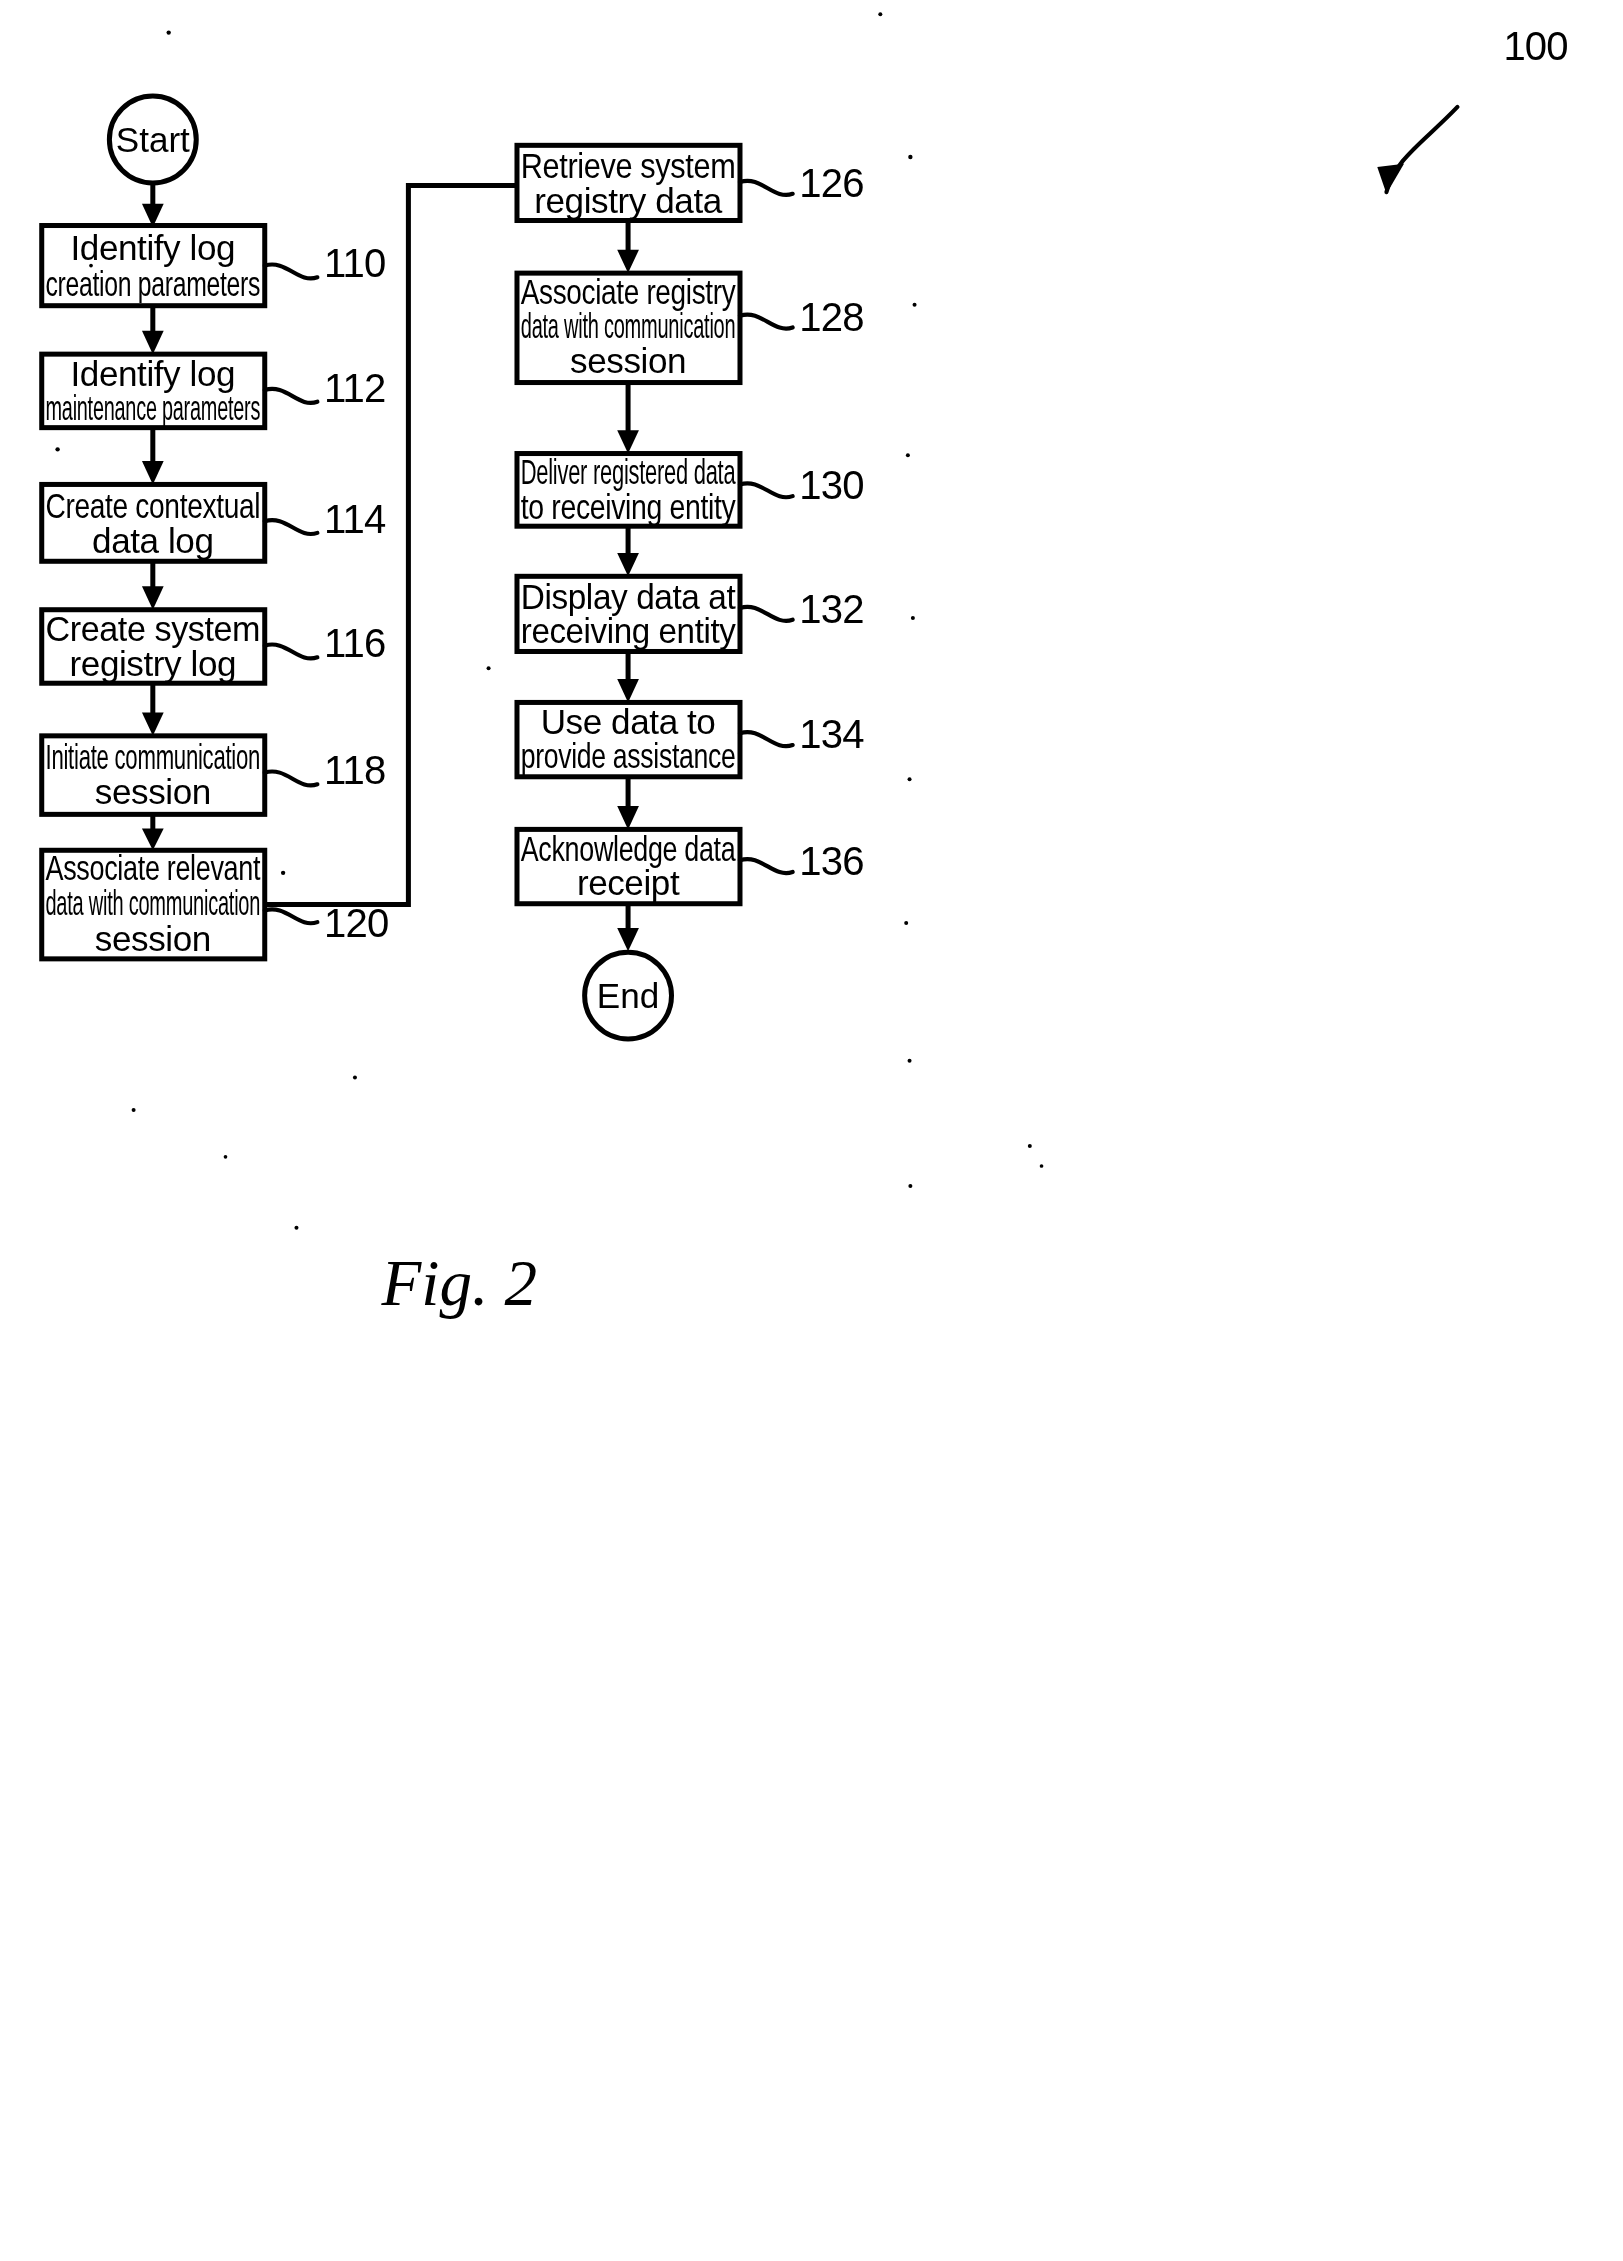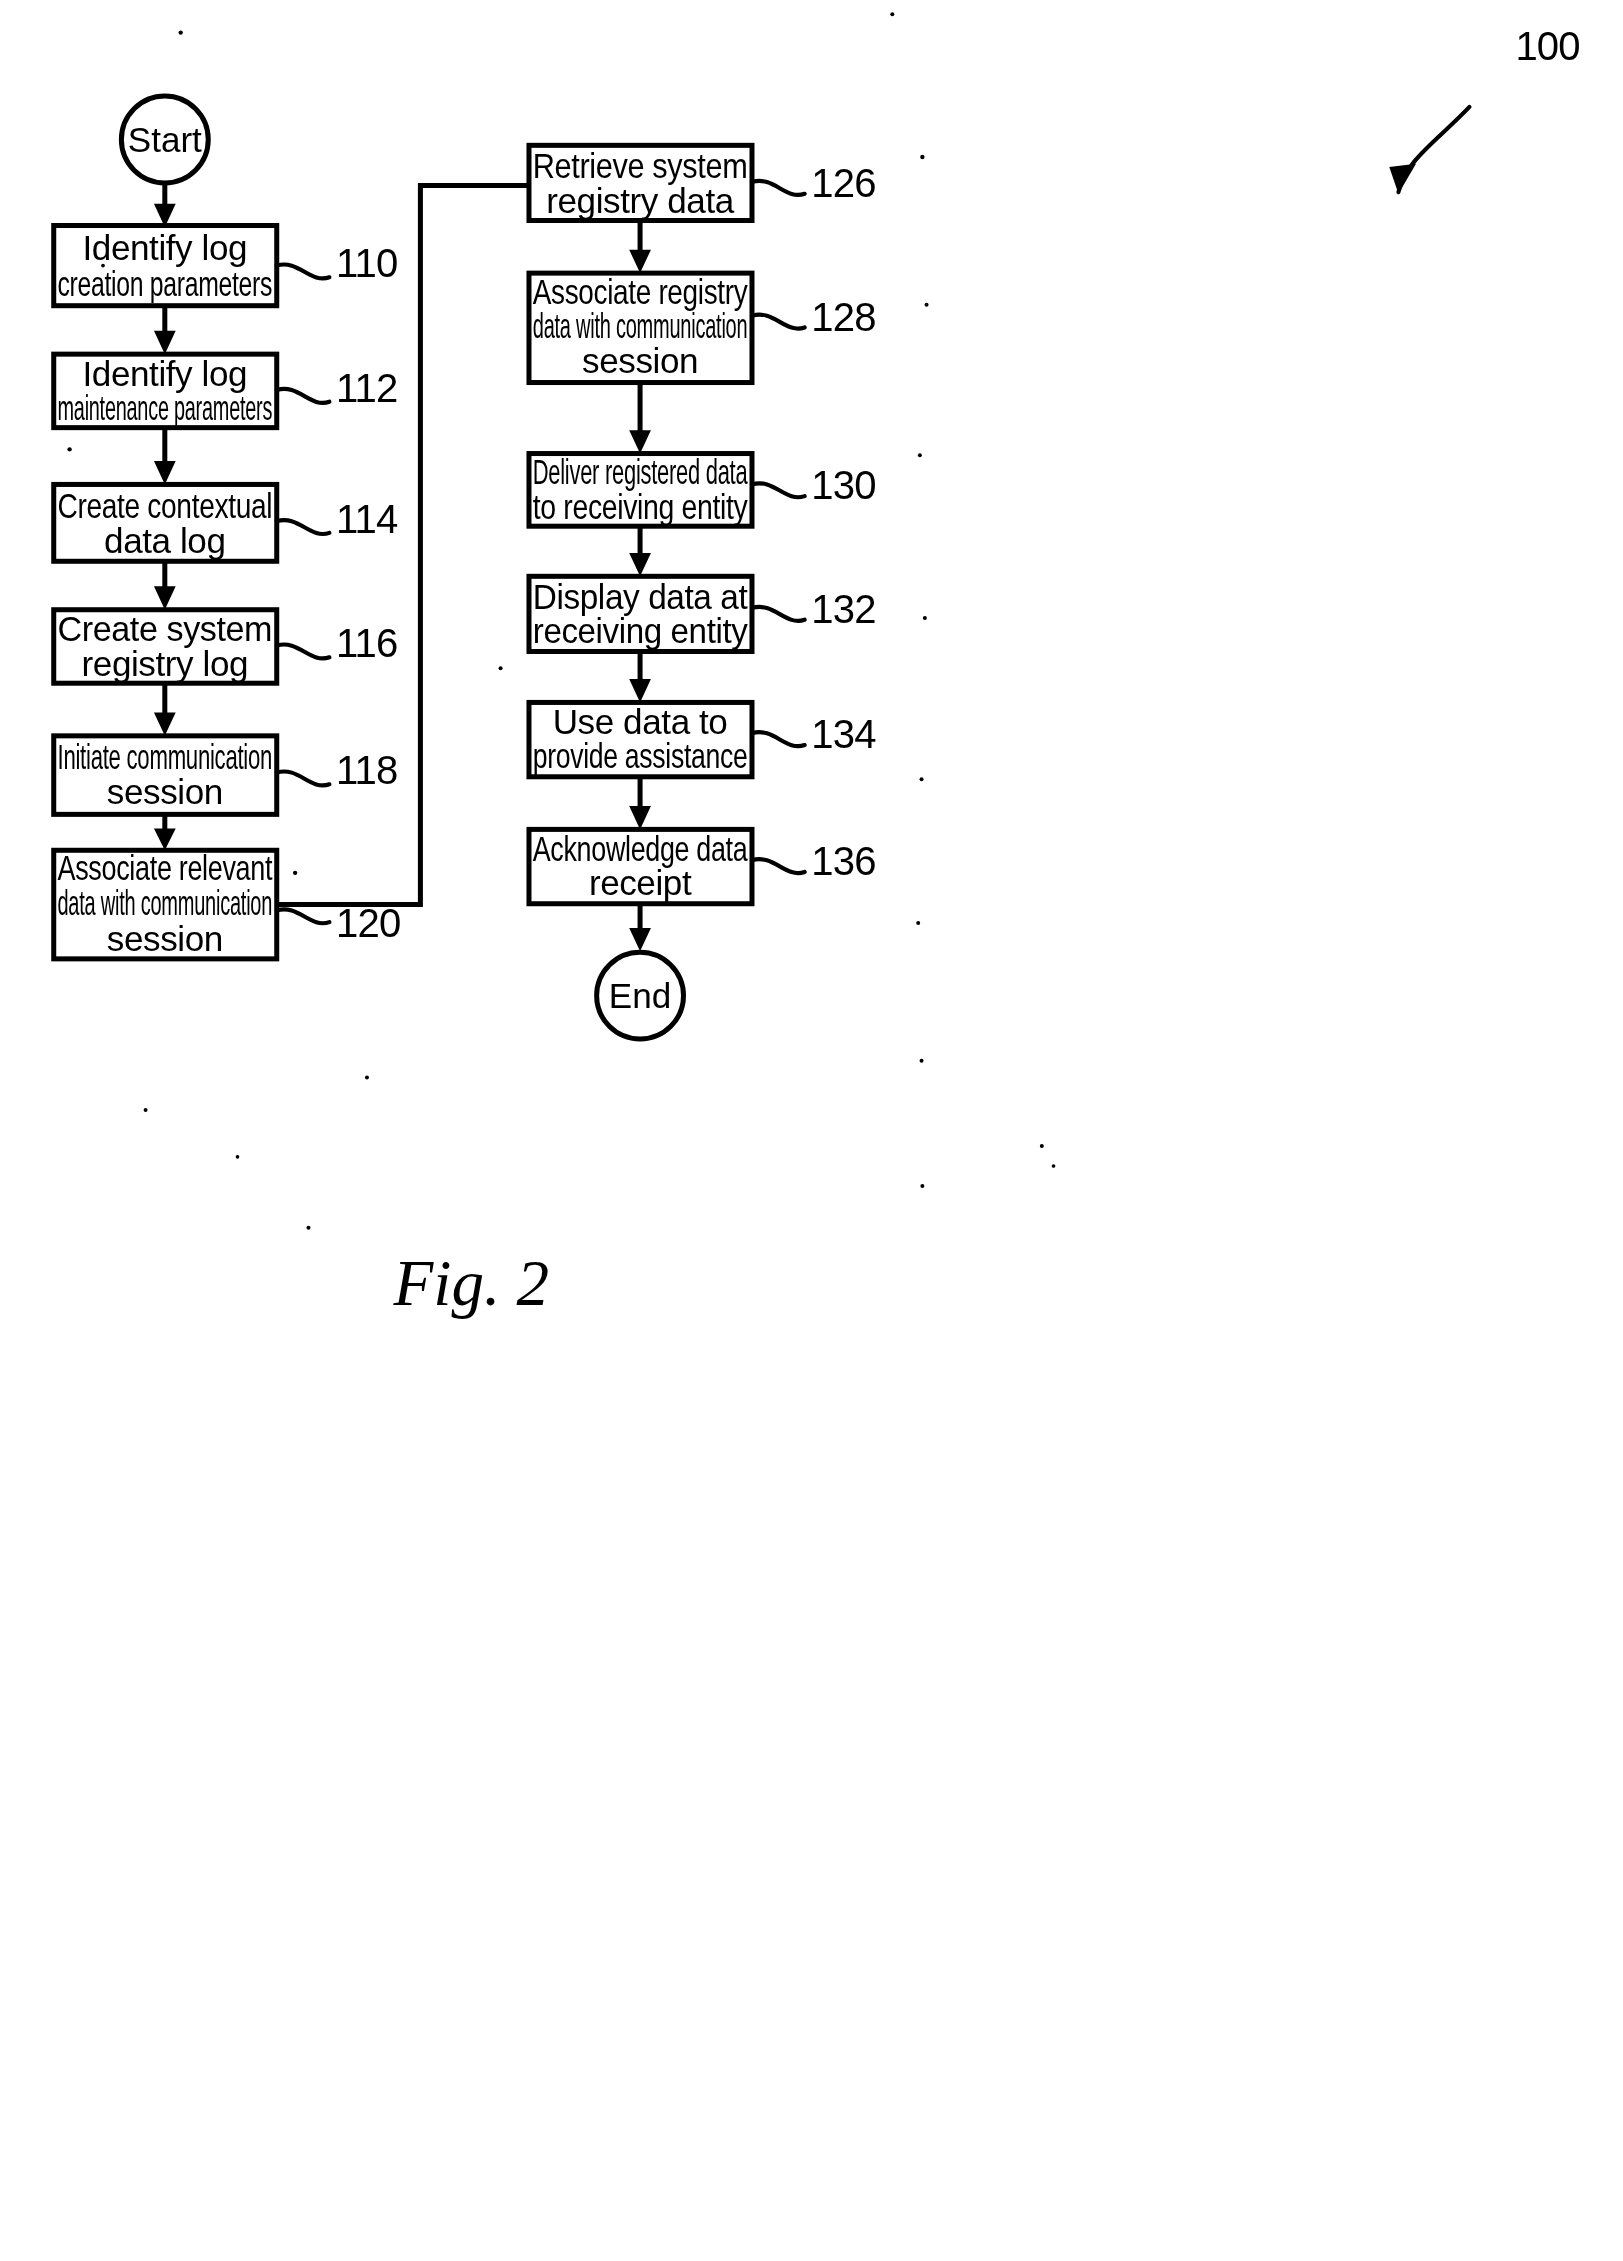--- a/index.html
+++ b/index.html
@@ -9,21 +9,21 @@
   }
   body {
     width: 1624px;
     height: 2261px;
     position: relative;
     font-family: "Liberation Sans", sans-serif;
     overflow: hidden;
   }
   #figure-root {
     position: absolute;
-    top: 0; left: 16px;
+    top: 0; left: 4px;
     width: 1296px;
     height: 2261px;
   }
   svg#flowchart {
     display: block;
     width: 1624px;
     height: 2261px;
   }
   .box-rect {
     fill: #ffffff;

